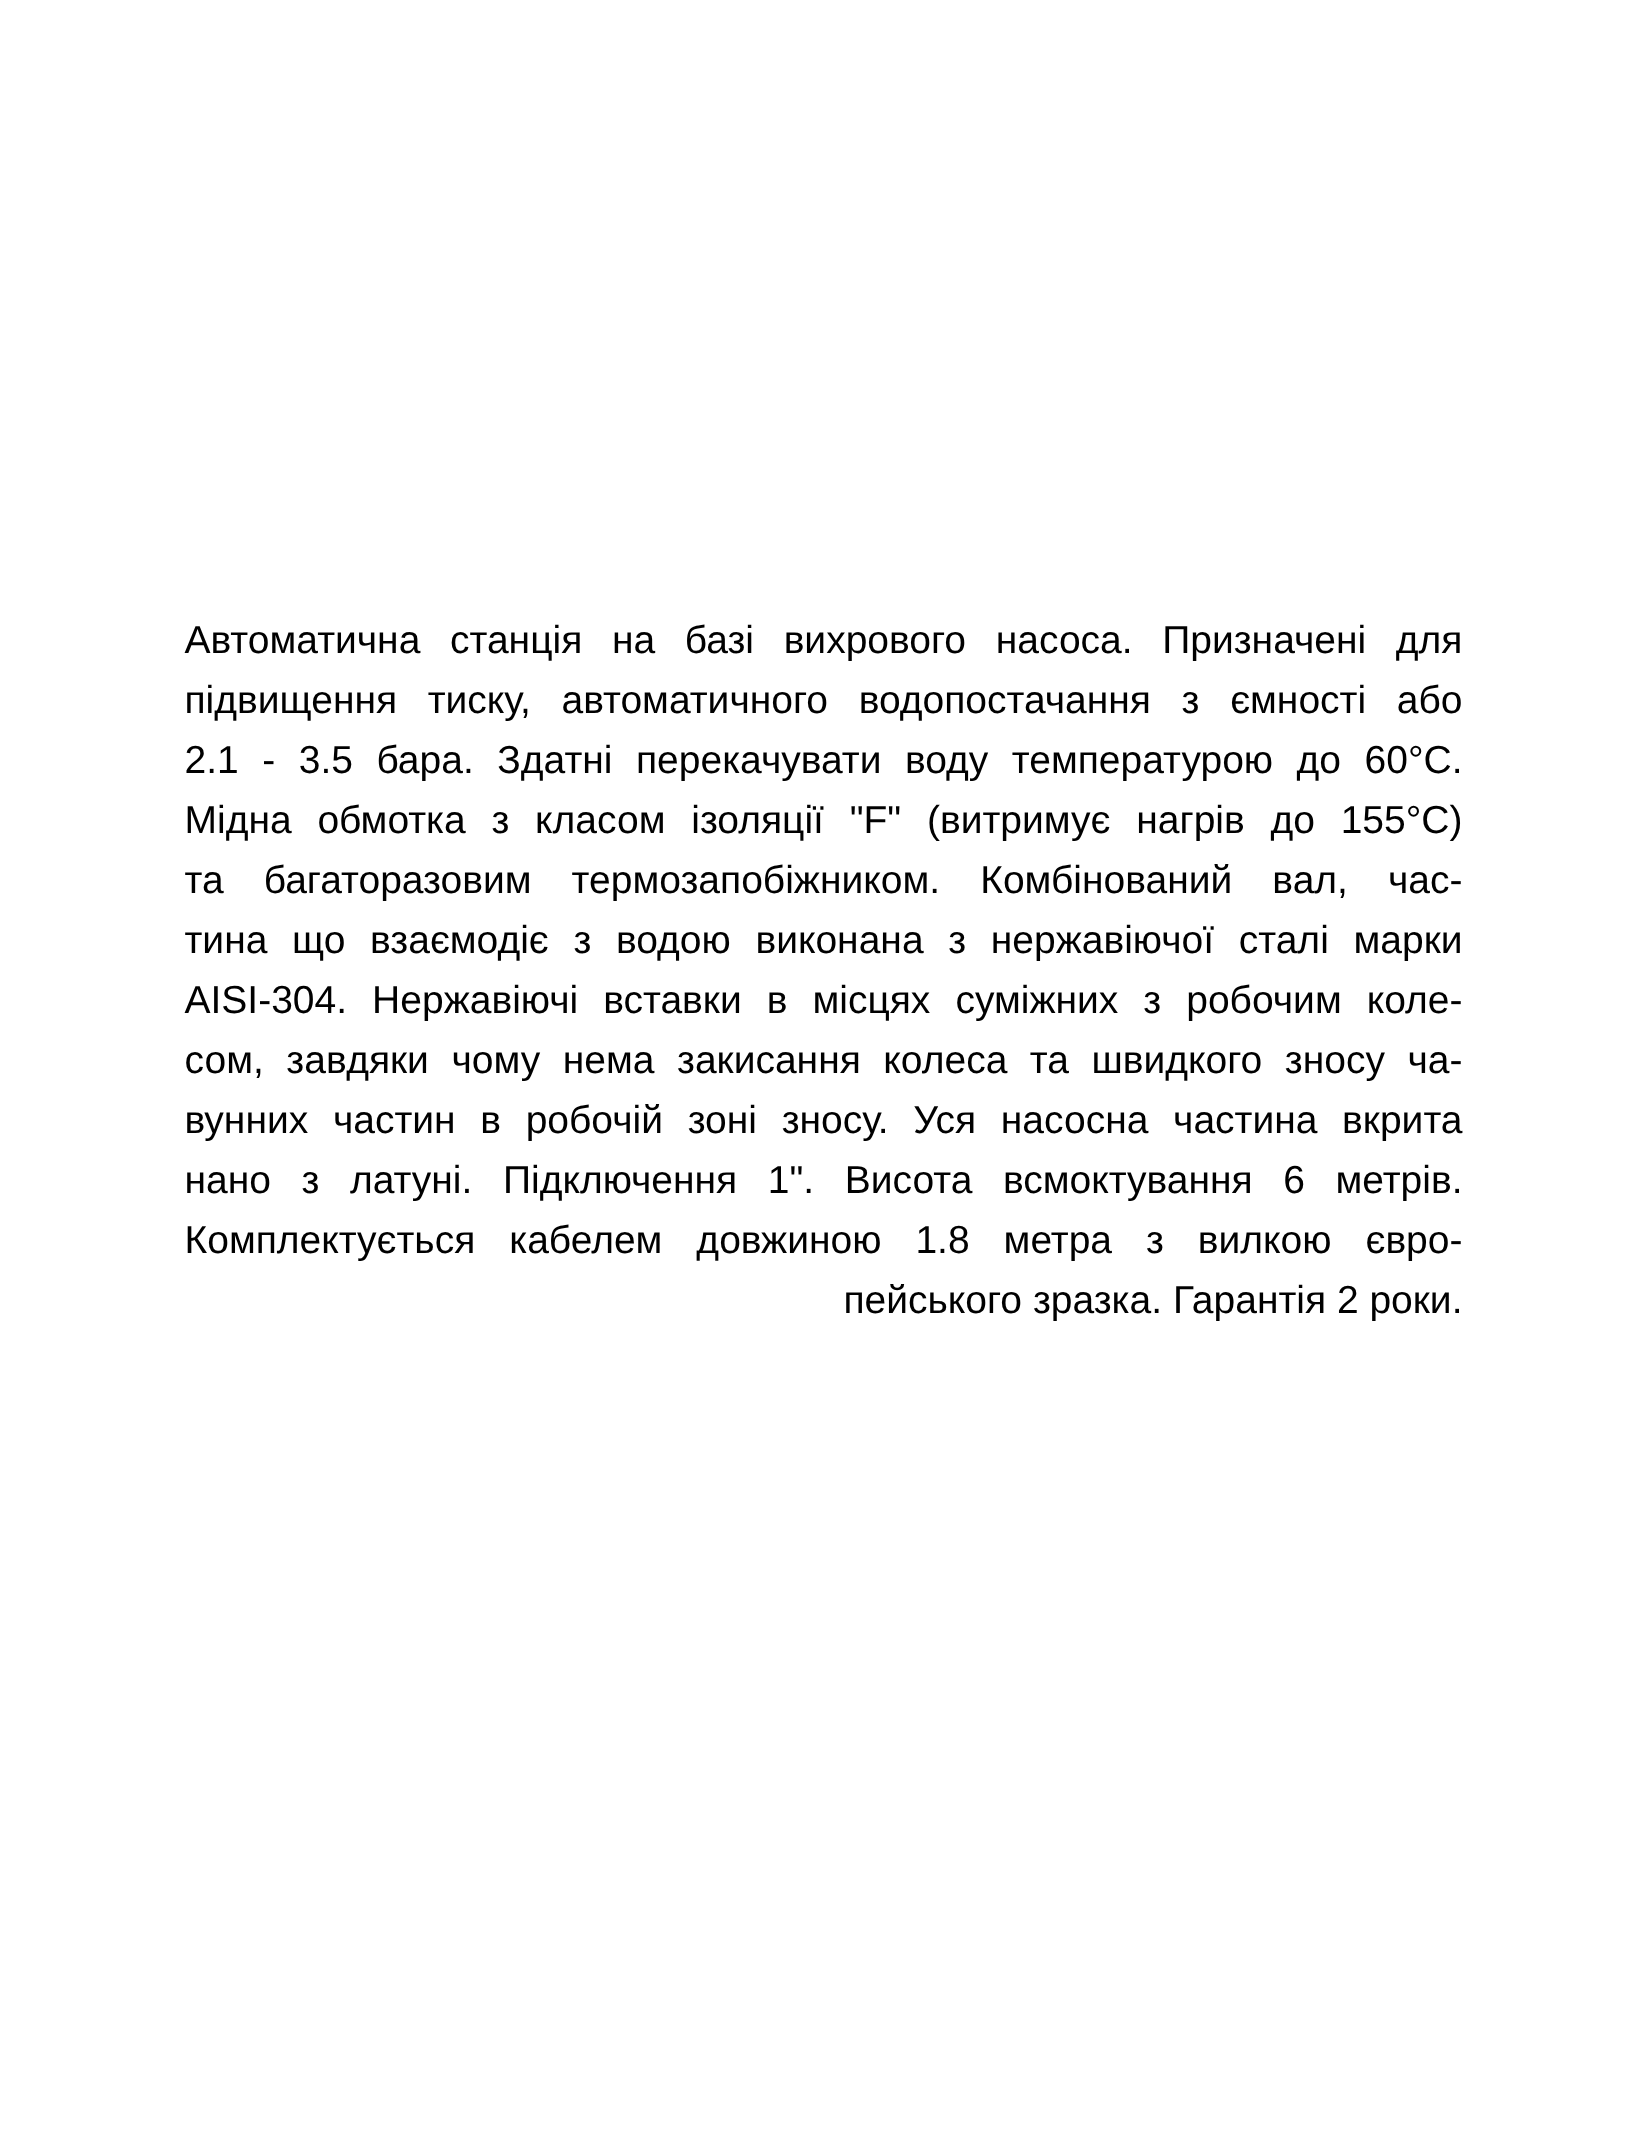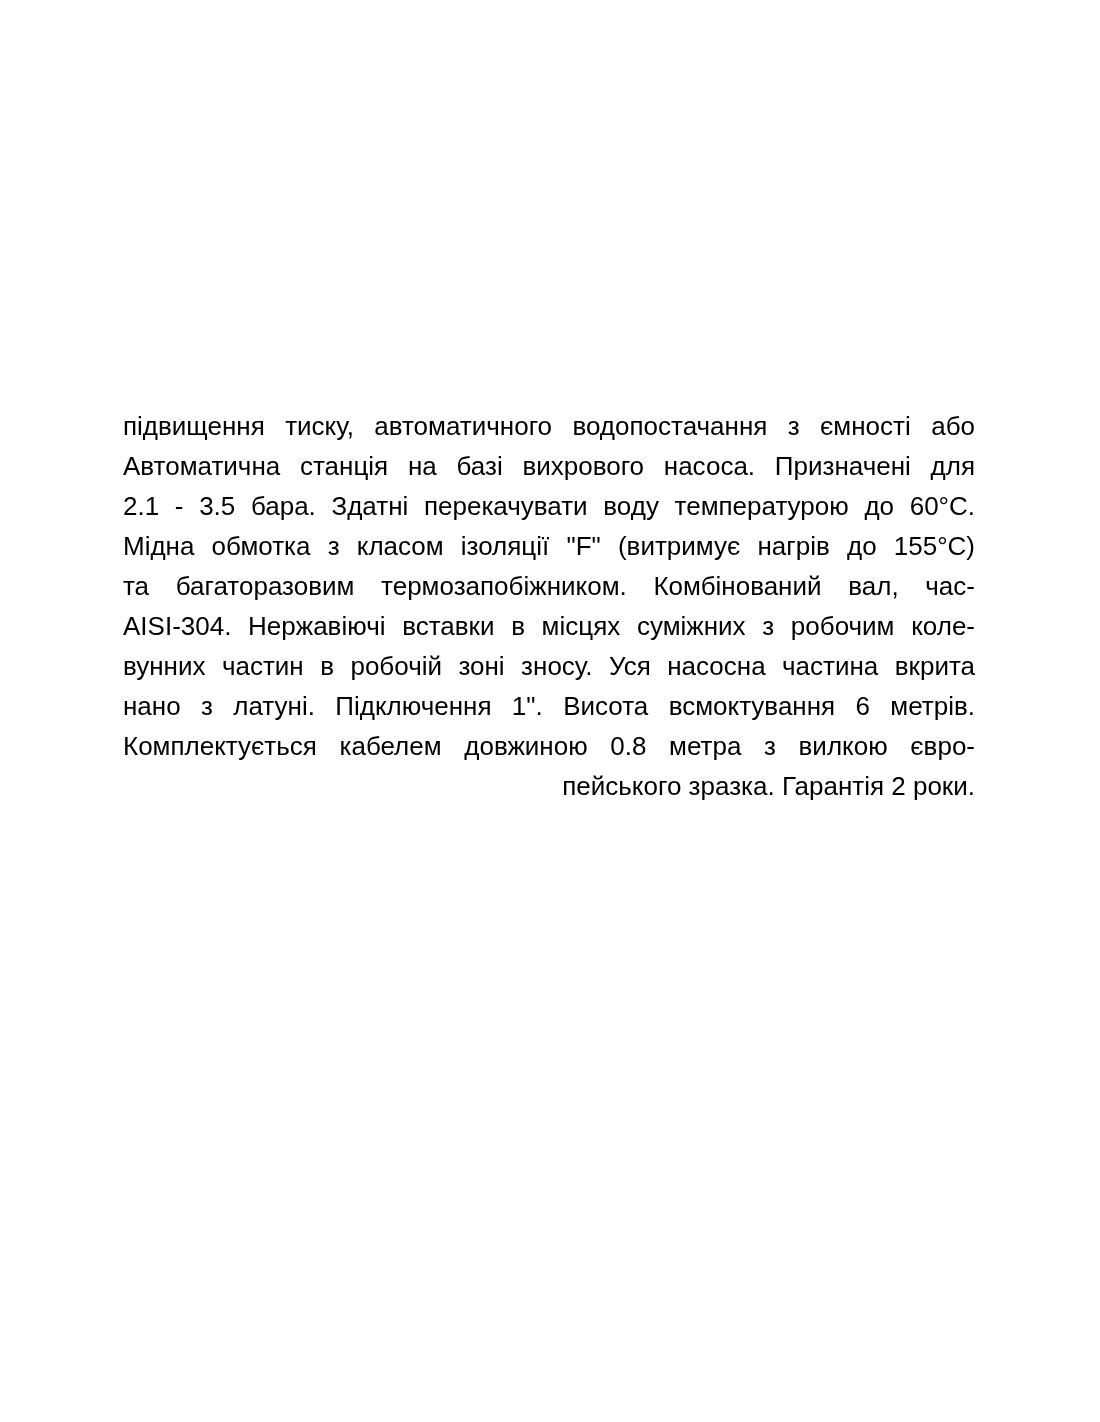--- a/index.html
+++ b/index.html
@@ -38,24 +38,26 @@
   .line.jl {
     text-align: justify;
     text-align-last: justify;
   }
 </style>
 </head>
 <body>
 
 <div class="page">
   <div class="description">
+      <div class="line jl">Автоматична станція на базі вихрового насоса. Призначені для</div>
       <div class="line jl">підвищення тиску, автоматичного водопостачання з ємності або</div>
-      <div class="line jl">Автоматична станція на базі вихрового насоса. Призначені для</div>
       <div class="line jl">2.1 - 3.5 бара. Здатні перекачувати воду температурою до 60°С.</div>
       <div class="line jl">Мідна обмотка з класом ізоляції "F" (витримує нагрів до 155°С)</div>
       <div class="line jl">та багаторазовим термозапобіжником. Комбінований вал, час-</div>
+      <div class="line jl">тина що взаємодіє з водою виконана з нержавіючої сталі марки</div>
       <div class="line jl">AISI-304. Нержавіючі вставки в місцях суміжних з робочим коле-</div>
+      <div class="line jl">сом, завдяки чому нема закисання колеса та швидкого зносу ча-</div>
       <div class="line jl">вунних частин в робочій зоні зносу. Уся насосна частина вкрита</div>
       <div class="line jl">нано з латуні. Підключення 1". Висота всмоктування 6 метрів.</div>
-      <div class="line jl">Комплектується кабелем довжиною 0.8 метра з вилкою євро-</div>
+      <div class="line jl">Комплектується кабелем довжиною 1.8 метра з вилкою євро-</div>
       <div class="line">пейського зразка. Гарантія 2 роки.</div>
     </div>
 </div>
 
 </body></html>

